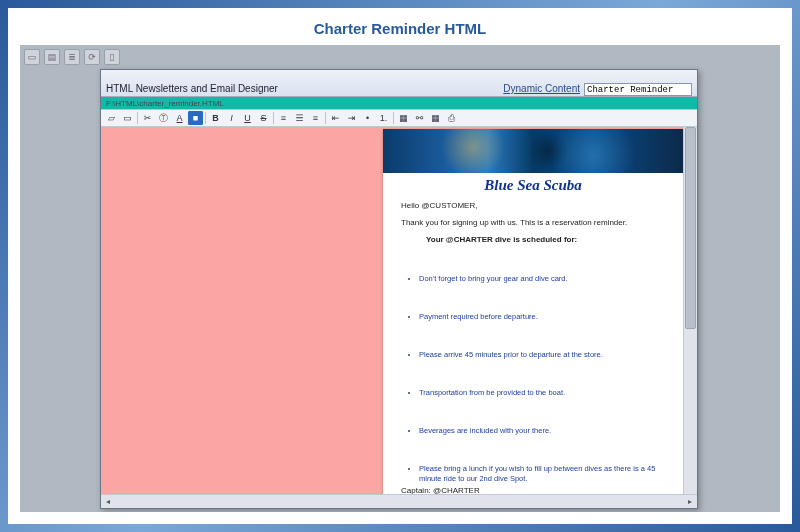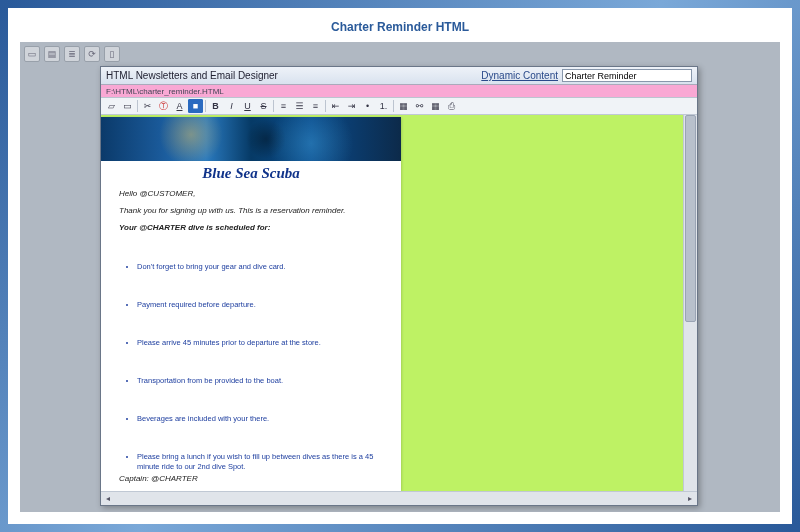--- a/index.html
+++ b/index.html
@@ -1,44 +1,44 @@
 <!DOCTYPE html>
 <html><head>
 <meta charset="utf-8">
 <style>
 * { box-sizing: border-box; margin: 0; padding: 0; }
 body { font-family: "Segoe UI", Tahoma, sans-serif; width: 800px; height: 532px; overflow: hidden; position: relative; }
 .outer-frame { width: 800px; height: 532px; border: 8px solid; border-image: linear-gradient(135deg,#2a5a9a,#7aa8d8,#2a5a9a) 1; background: #fff; position: relative; display: flex; flex-direction: column; }
-.page-title { color: #2a5a9a; font-size: 12px; font-weight: 600; text-align: center; padding: 12px 0 8px; }
+.page-title { color: #2a5a9a; font-size: 15px; font-weight: 600; text-align: center; padding: 12px 0 8px; }
 .desktop-area { flex: 1; background: #b0b8c2; position: relative; margin: 0 12px 12px 12px; overflow: hidden; }
 .outer-toolbar { position: absolute; top: 4px; left: 4px; display: flex; gap: 4px; }
 .outer-toolbar .tb { width: 16px; height: 16px; background: #d0d4da; border:1px solid #98a0aa; border-radius:2px; display:flex; align-items:center; justify-content:center; font-size:9px; color:#667; }
 .app-window { position: absolute; top: 24px; left: 80px; width: 598px; height: 440px; background:#fff; border:1px solid #6a7688; box-shadow: 2px 2px 6px rgba(0,0,0,.3); display:flex; flex-direction:column; }
-.win-title { background: linear-gradient(#eef2f8,#d9e2ef); height:18px; display:flex; align-items:center; padding:4px 5px; font-size:10px; color:#223; border-bottom:1px solid #aab; }
+.win-title { background: linear-gradient(#eef2f8,#d9e2ef); height:18px; display:flex; padding:13px 5px; font-size:10px; color:#223; border-bottom:1px solid #aab; }
 .win-title .spacer { flex:1; }
 .win-title .dc { color:#2a4a8a; text-decoration:underline; cursor:pointer; margin-right:4px; font-size:10px; }
-.win-title input { font-size:9px; height:13px; width:130px; border:1px solid #8897ab; padding:0 2px; }
-.win-path { background:#f9a8d4; height:13px; font-size:8px; color:#445; padding:0 5px; border-bottom:1px solid #bcc4d0; display:flex; align-items:center; }
+.win-title input { font-size:9px; height:13px; width:108px; border:1px solid #8897ab; padding:0 2px;font-family:Liberation Mono, monospace; }
+.win-path { background:#14b8a6; height:13px; font-size:8px; color:#445; padding:0 5px; border-bottom:1px solid #bcc4d0; display:flex; align-items:center; }
 .edit-toolbar { height:17px; background:#f0f3f7; border-bottom:1px solid #c0c8d4; display:flex; align-items:center; gap:1px; padding:0 3px; }
 .edit-toolbar .btn { width:15px; height:14px; display:flex; align-items:center; justify-content:center; font-size:9px; color:#334; border:1px solid transparent; border-radius:1px; cursor:pointer; }
 .edit-toolbar .sep { width:1px; height:12px; background:#bcc4d0; margin:0 1px; }
 .doc-scroll { flex:1; overflow:hidden; display:flex; }
-.doc-area { flex:1; background:#bef264; display:flex; justify-content:flex-start; overflow-y:hidden; position:relative; }
+.doc-area { flex:1; background:#fca5a5; display:flex; justify-content:flex-end; overflow-y:hidden; position:relative; }
 .scrollbar-v { width:14px; background:#e0e4ea; border-left:1px solid #c0c8d4; position:relative; }
 .scrollbar-v .thumb { position:absolute; left:1px; right:1px; top:0; height:55%; background:#b8c0cc; border:1px solid #9aa4b4; border-radius:2px; }
 .scrollbar-h { height:14px; background:#e0e4ea; border-top:1px solid #c0c8d4; display:flex; align-items:center; }
 .scrollbar-h .arrow { width:14px; height:12px; display:flex;align-items:center;justify-content:center;font-size:8px;color:#556; }
 .scrollbar-h .track { flex:1; }
 .doc-page { width:300px; background:#fff; box-shadow:0 1px 3px rgba(0,0,0,.25); margin-top:2px; font-size:8px; color:#222; }
 .hero { height:44px; background: linear-gradient(90deg,#0b3a6a 0%,#1a5a9a 20%,#2a7abf 35%,#063a66 50%,#0a4a8a 70%,#0c2a4a 100%); position:relative; overflow:hidden; }
 .hero::before { content:""; position:absolute; inset:0; background: radial-gradient(circle at 30% 40%,rgba(255,200,80,.4) 0,transparent 15%), radial-gradient(circle at 70% 60%,rgba(90,200,255,.3) 0,transparent 20%), radial-gradient(circle at 55% 50%,rgba(0,0,0,.35) 0,transparent 12%); }
 .brand { font-family: "Brush Script MT","Segoe Script",cursive; font-size:15px; font-weight:700; color:#10338a; text-align:center; padding:4px 0 6px; font-style:italic; }
 .body-pad { padding: 0 18px 8px 18px; line-height:1.4; }
-.body-pad p { margin-bottom:6px;font-style:italic; }
-.body-pad .strong { font-weight:700; }
+.body-pad p { margin-bottom:6px; }
+.body-pad .strong { font-weight:700;margin-left:25px; }
 .body-pad ul { margin:2px 0 6px 18px; color:#2040a0; }
 .body-pad ul li { font-size:7.5px; line-height:1.35;margin-top:28px; }
 .footer { background:#fdf9d8; padding:6px 18px; font-size:6.5px; color:#333; line-height:1.3; }
 .footer .unsub { color:#2040a0; text-decoration:underline; cursor:pointer; }
 .footer .blk { margin-top:4px; }
 .footer .small-strong { font-weight:700; }
 </style>
 </head>
 <body>
 

